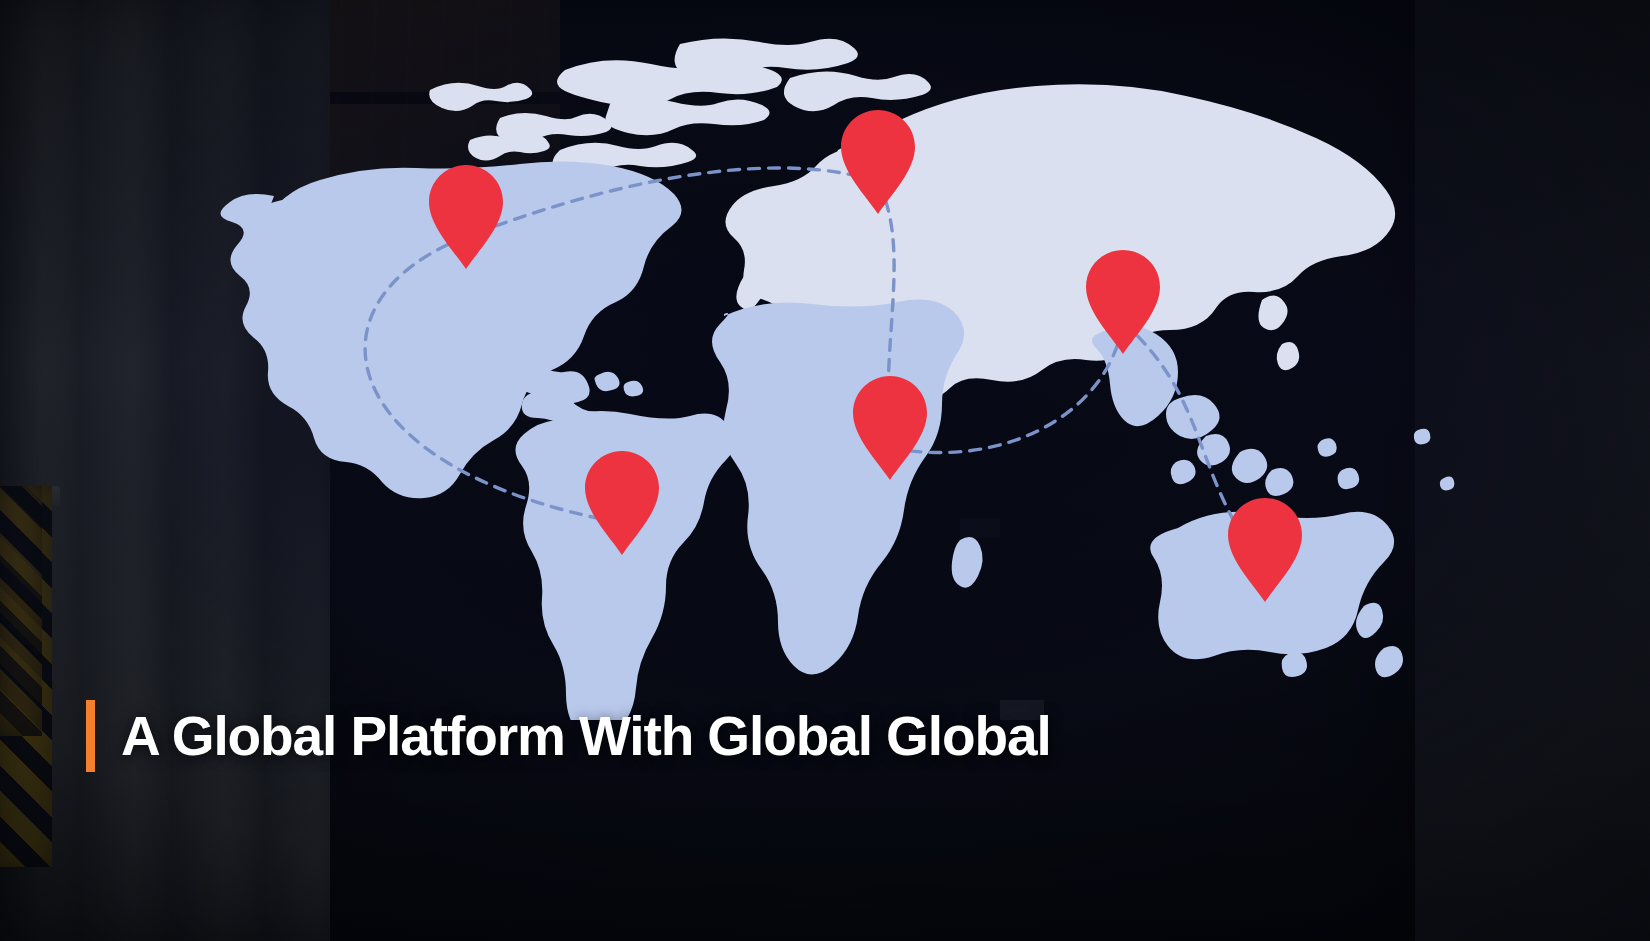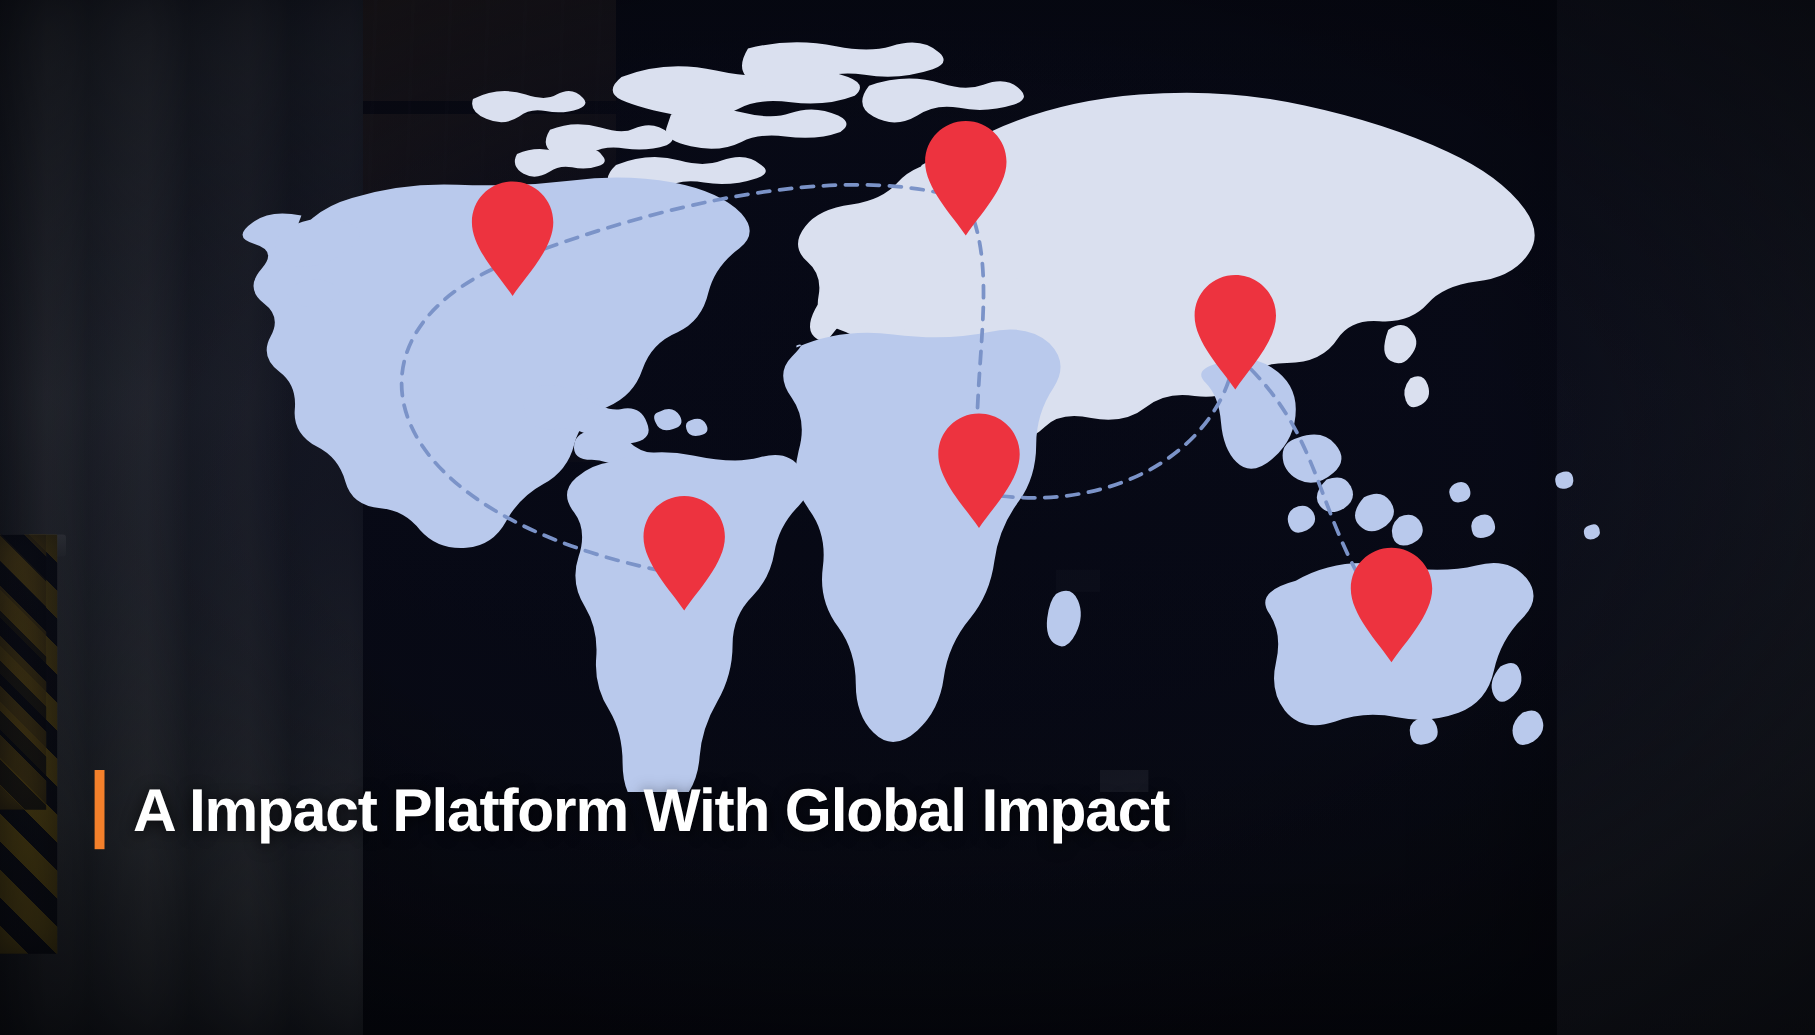--- a/index.html
+++ b/index.html
@@ -343,16 +343,16 @@
         <use href="#pin-glyph" x="1123" y="322"></use>
         <use href="#pin-glyph" x="622" y="523"></use>
         <use href="#pin-glyph" x="890" y="448"></use>
         <use href="#pin-glyph" x="1265" y="570"></use>
       </g>
     </svg>
   </div>
 
   <div id="headline-row">
     <div id="accent-bar" style="background: rgb(244, 128, 43);"></div>
-    <div id="headline">A Impact Platform With Global Impact</div>
+    <div id="headline">A Global Platform With Global Global</div>
   </div>
 
 </div>
 
 </body></html>

